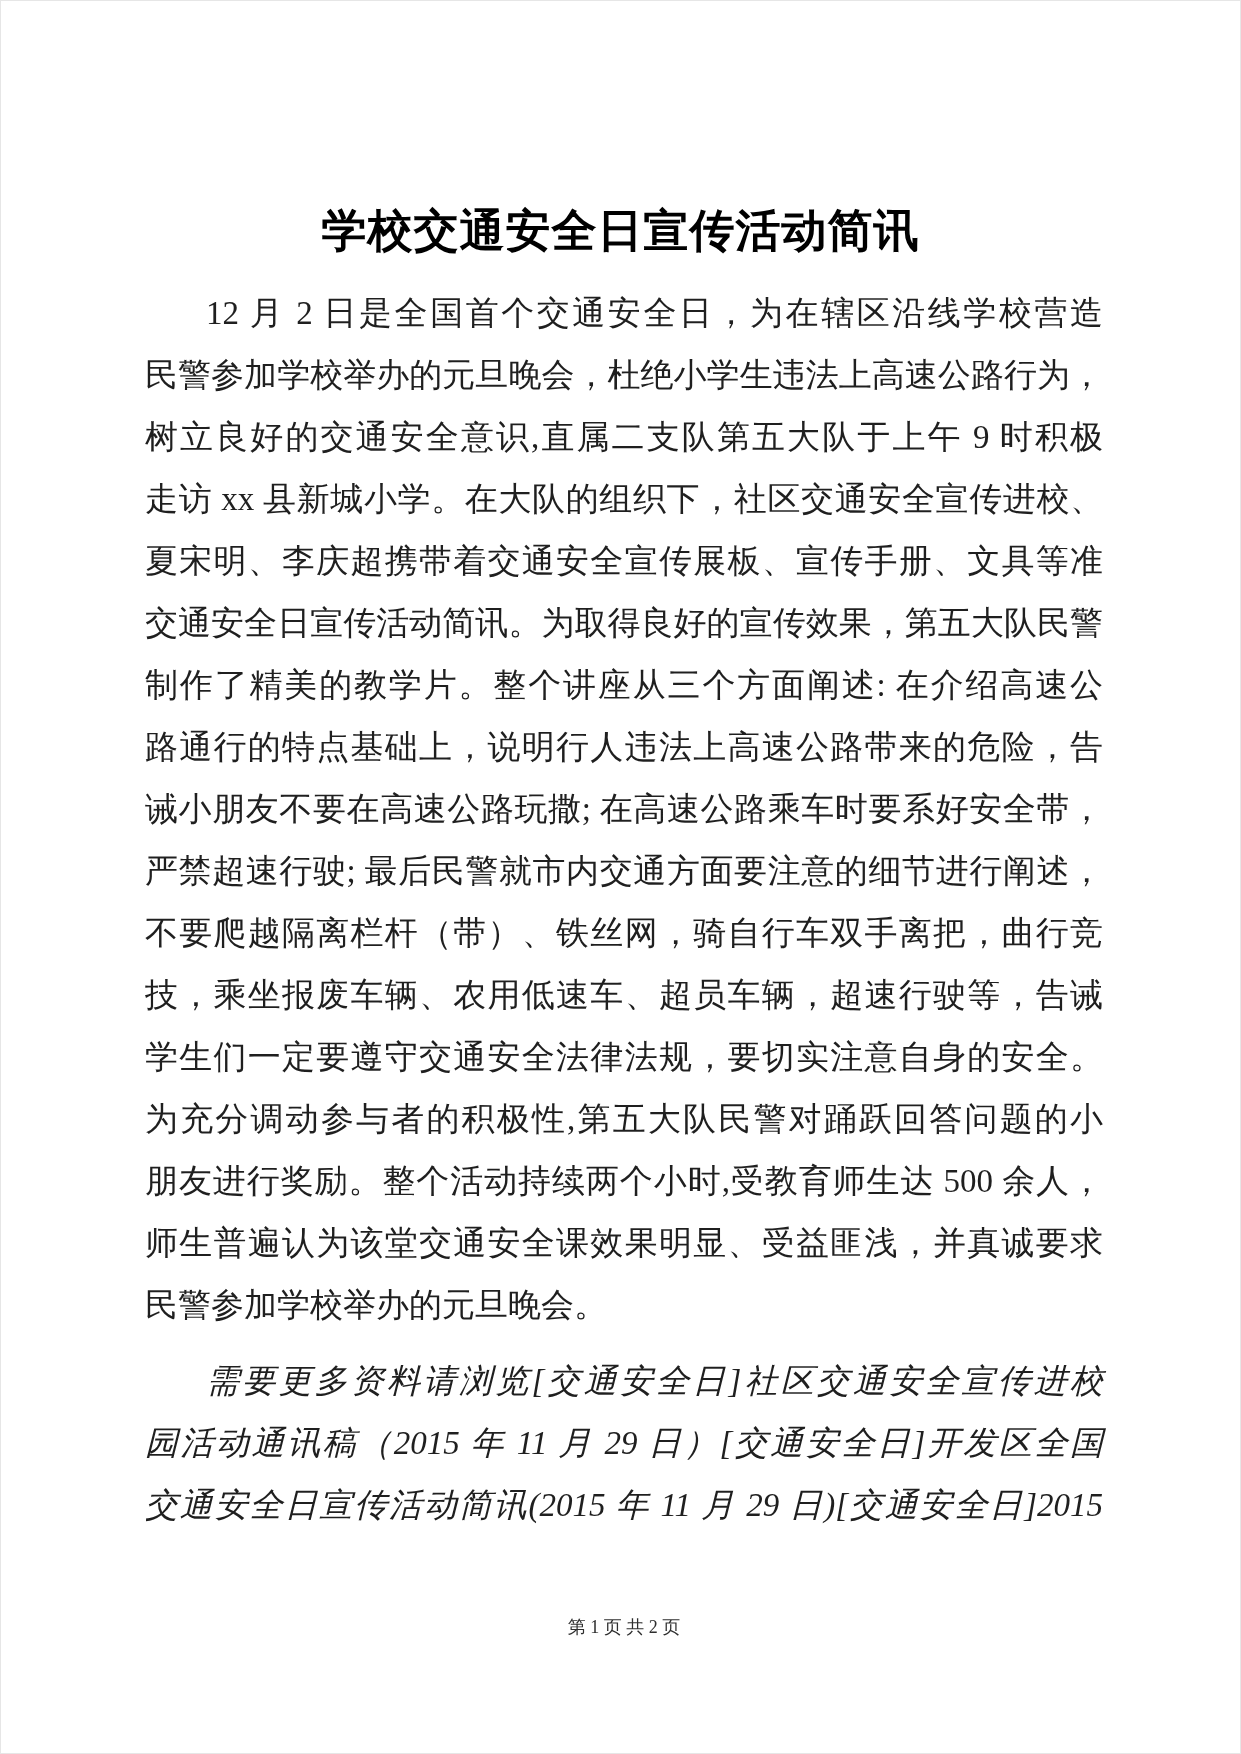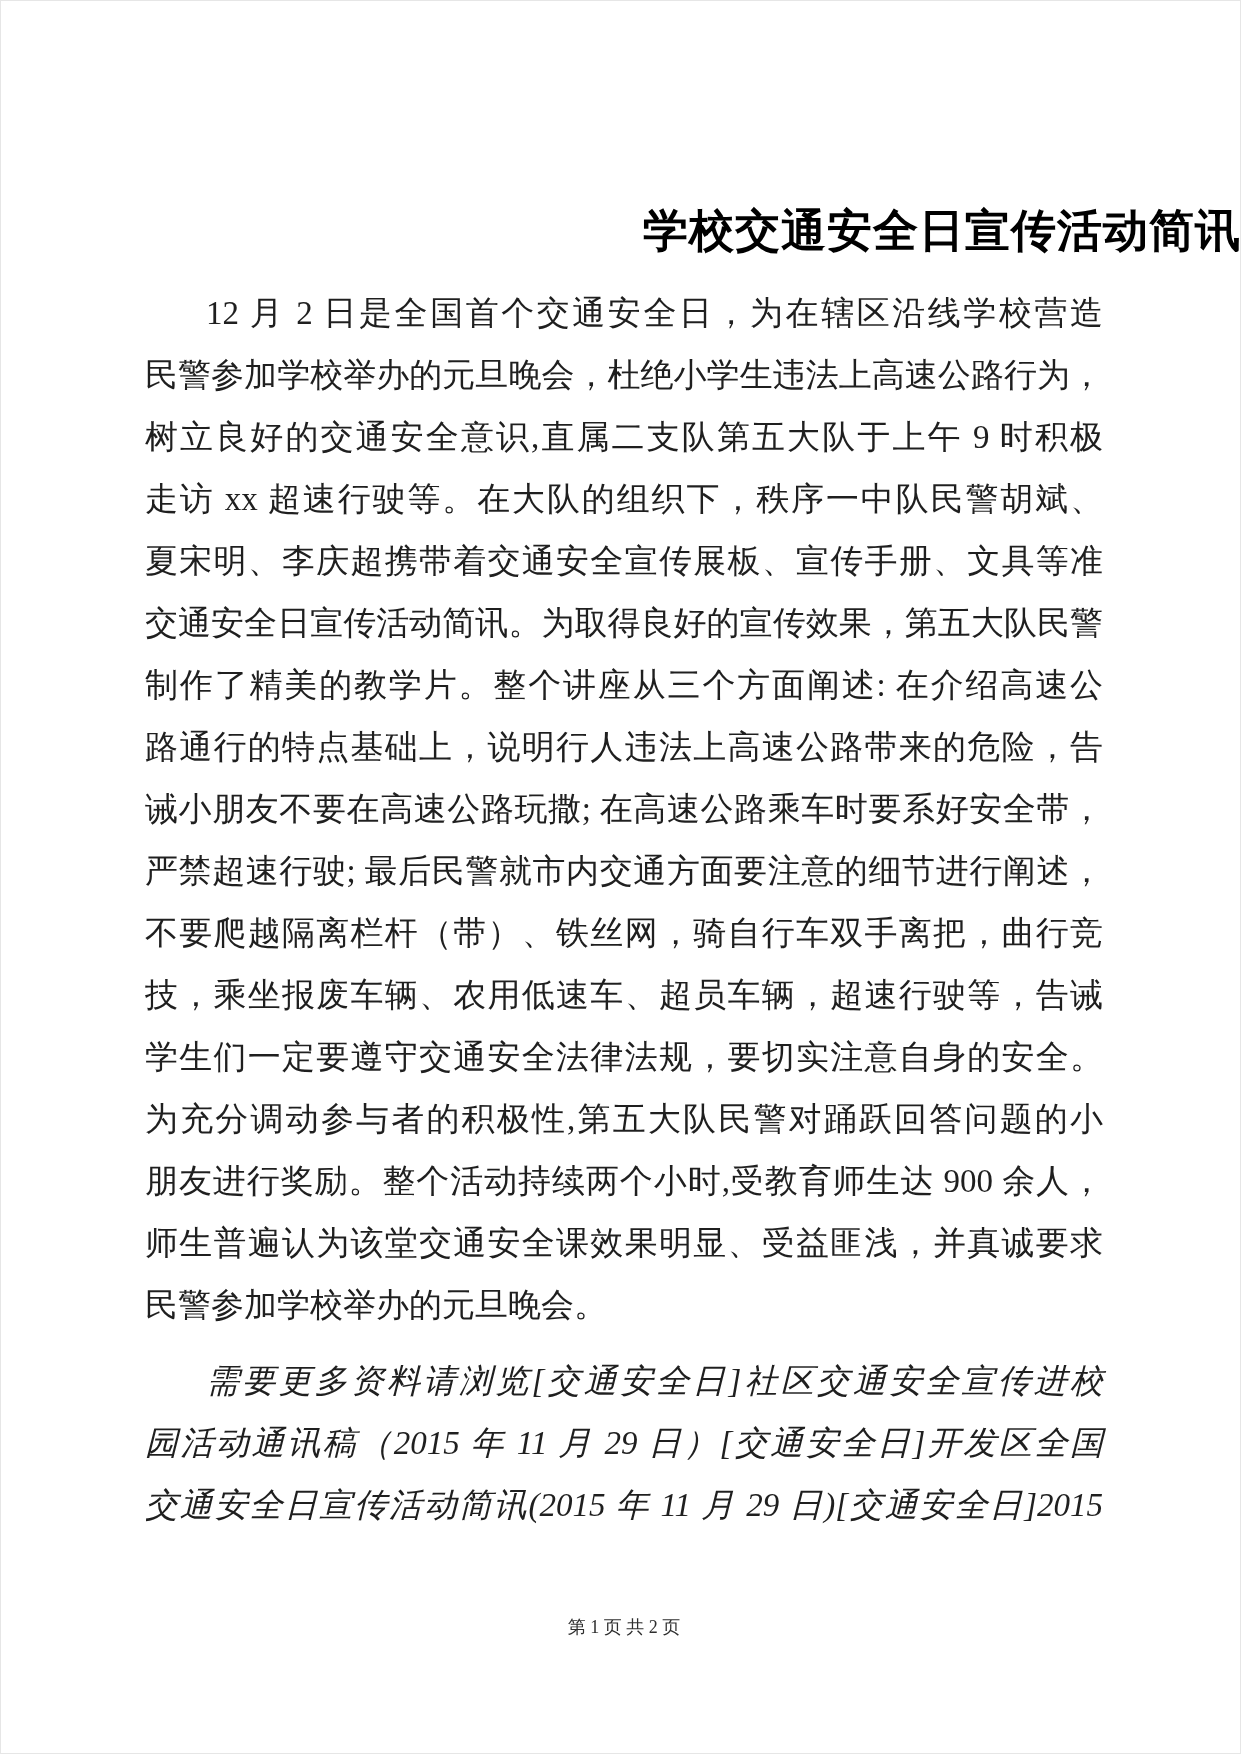--- a/index.html
+++ b/index.html
@@ -8,21 +8,21 @@
     width:1241px; height:1754px;
     background:#ffffff;
     box-shadow: inset 0 0 0 1px #e6e6e6;
     font-family:"Liberation Serif","DejaVu Serif",serif;
     color:#1d1d1d;
     overflow:hidden;
   }
   .title {
     margin:0;
     padding-top:196px;
-    text-align:right;
+    text-align:center;
     font-size:45px;
     line-height:70px;
     font-weight:700;
     color:#000000;
     letter-spacing:1px;
   }
   .body {
     width:958px;
     margin-left:145px;
     margin-top:16px;
@@ -57,32 +57,32 @@
 <div class="page">
 
   <h1 class="title">学校交通安全日宣传活动简讯</h1>
 
   <div class="body">
 
     <div class="para">
       <div class="line indent">12 月 2 日是全国首个交通安全日，为在辖区沿线学校营造</div>
       <div class="line">民警参加学校举办的元旦晚会，杜绝小学生违法上高速公路行为，</div>
       <div class="line">树立良好的交通安全意识,直属二支队第五大队于上午 9 时积极</div>
-      <div class="line">走访 xx 超速行驶等。在大队的组织下，秩序一中队民警胡斌、</div>
+      <div class="line">走访 xx 县新城小学。在大队的组织下，社区交通安全宣传进校、</div>
       <div class="line">夏宋明、李庆超携带着交通安全宣传展板、宣传手册、文具等准</div>
       <div class="line">交通安全日宣传活动简讯。为取得良好的宣传效果，第五大队民警</div>
       <div class="line">制作了精美的教学片。整个讲座从三个方面阐述: 在介绍高速公</div>
       <div class="line">路通行的特点基础上，说明行人违法上高速公路带来的危险，告</div>
       <div class="line">诫小朋友不要在高速公路玩撒; 在高速公路乘车时要系好安全带，</div>
       <div class="line">严禁超速行驶; 最后民警就市内交通方面要注意的细节进行阐述，</div>
       <div class="line">不要爬越隔离栏杆（带）、铁丝网，骑自行车双手离把，曲行竞</div>
       <div class="line">技，乘坐报废车辆、农用低速车、超员车辆，超速行驶等，告诫</div>
       <div class="line">学生们一定要遵守交通安全法律法规，要切实注意自身的安全。</div>
       <div class="line">为充分调动参与者的积极性,第五大队民警对踊跃回答问题的小</div>
-      <div class="line">朋友进行奖励。整个活动持续两个小时,受教育师生达 900 余人，</div>
+      <div class="line">朋友进行奖励。整个活动持续两个小时,受教育师生达 500 余人，</div>
       <div class="line">师生普遍认为该堂交通安全课效果明显、受益匪浅，并真诚要求</div>
       <div class="line endpara">民警参加学校举办的元旦晚会。</div>
     </div>
 
     <div class="para">
       <div class="line indent">需要更多资料请浏览[交通安全日]社区交通安全宣传进校</div>
       <div class="line">园活动通讯稿（2015 年 11 月 29 日）[交通安全日]开发区全国</div>
       <div class="line">交通安全日宣传活动简讯(2015 年 11 月 29 日)[交通安全日]2015</div>
     </div>
 

